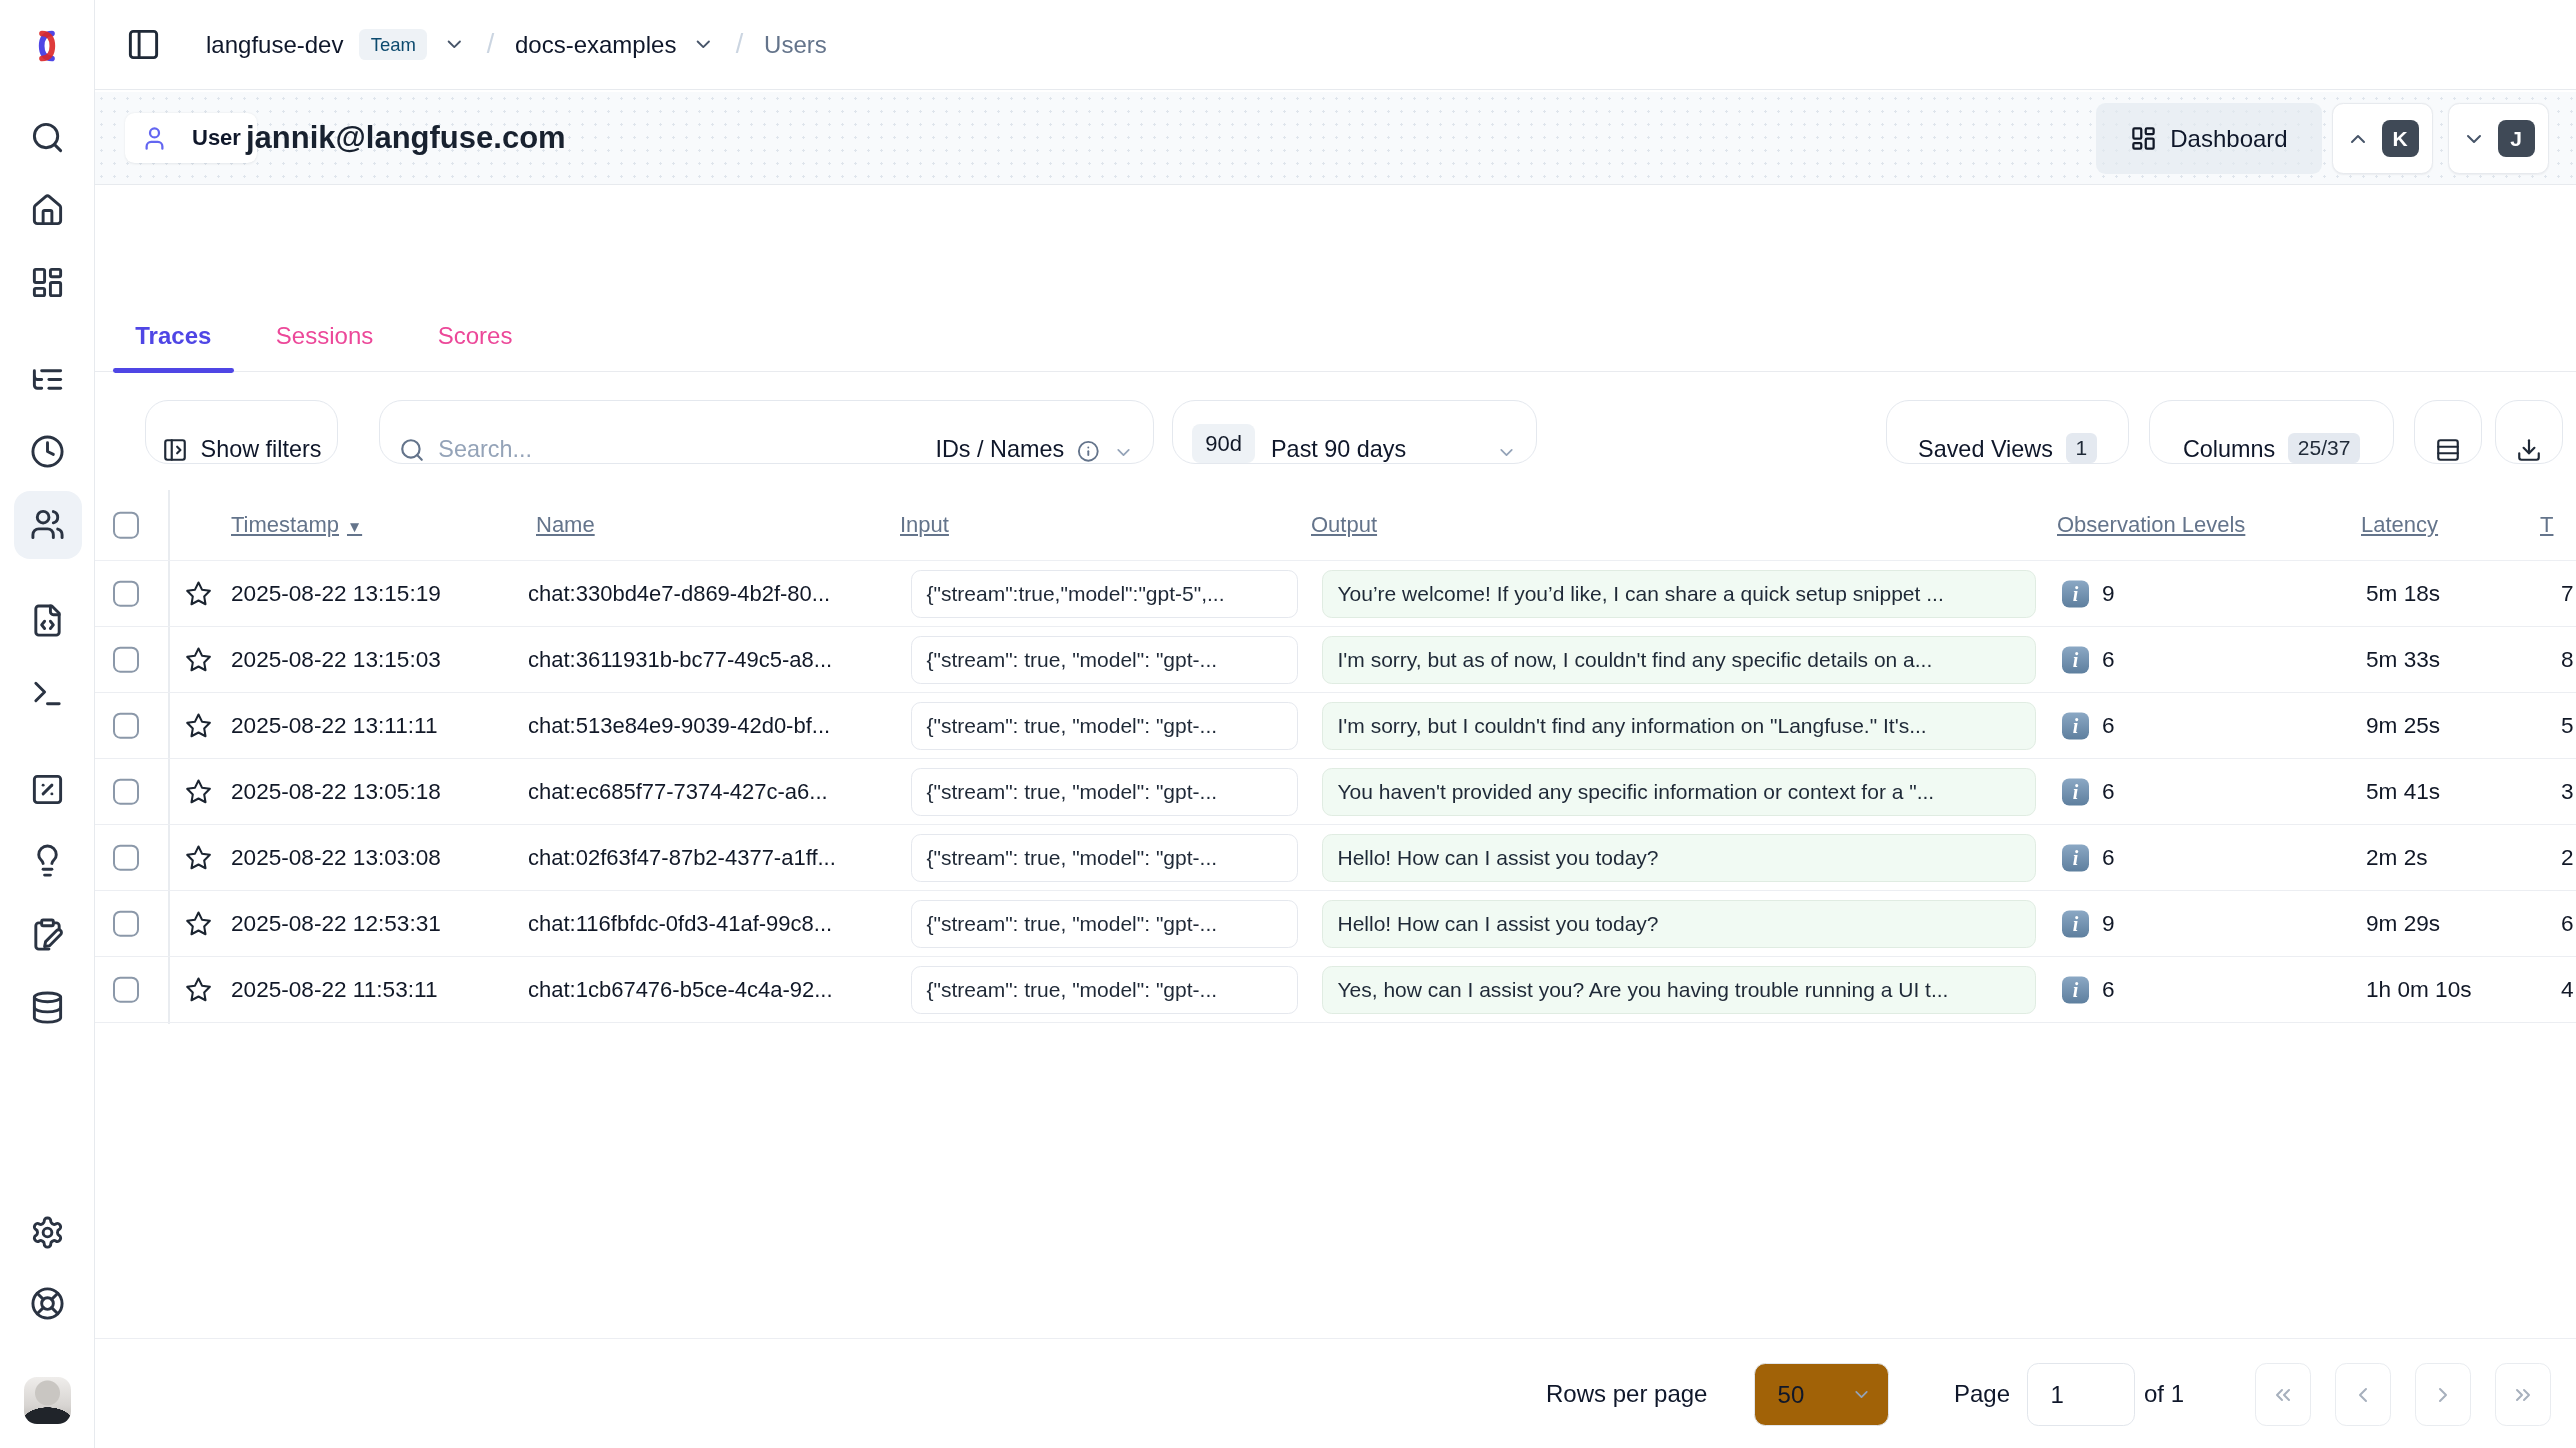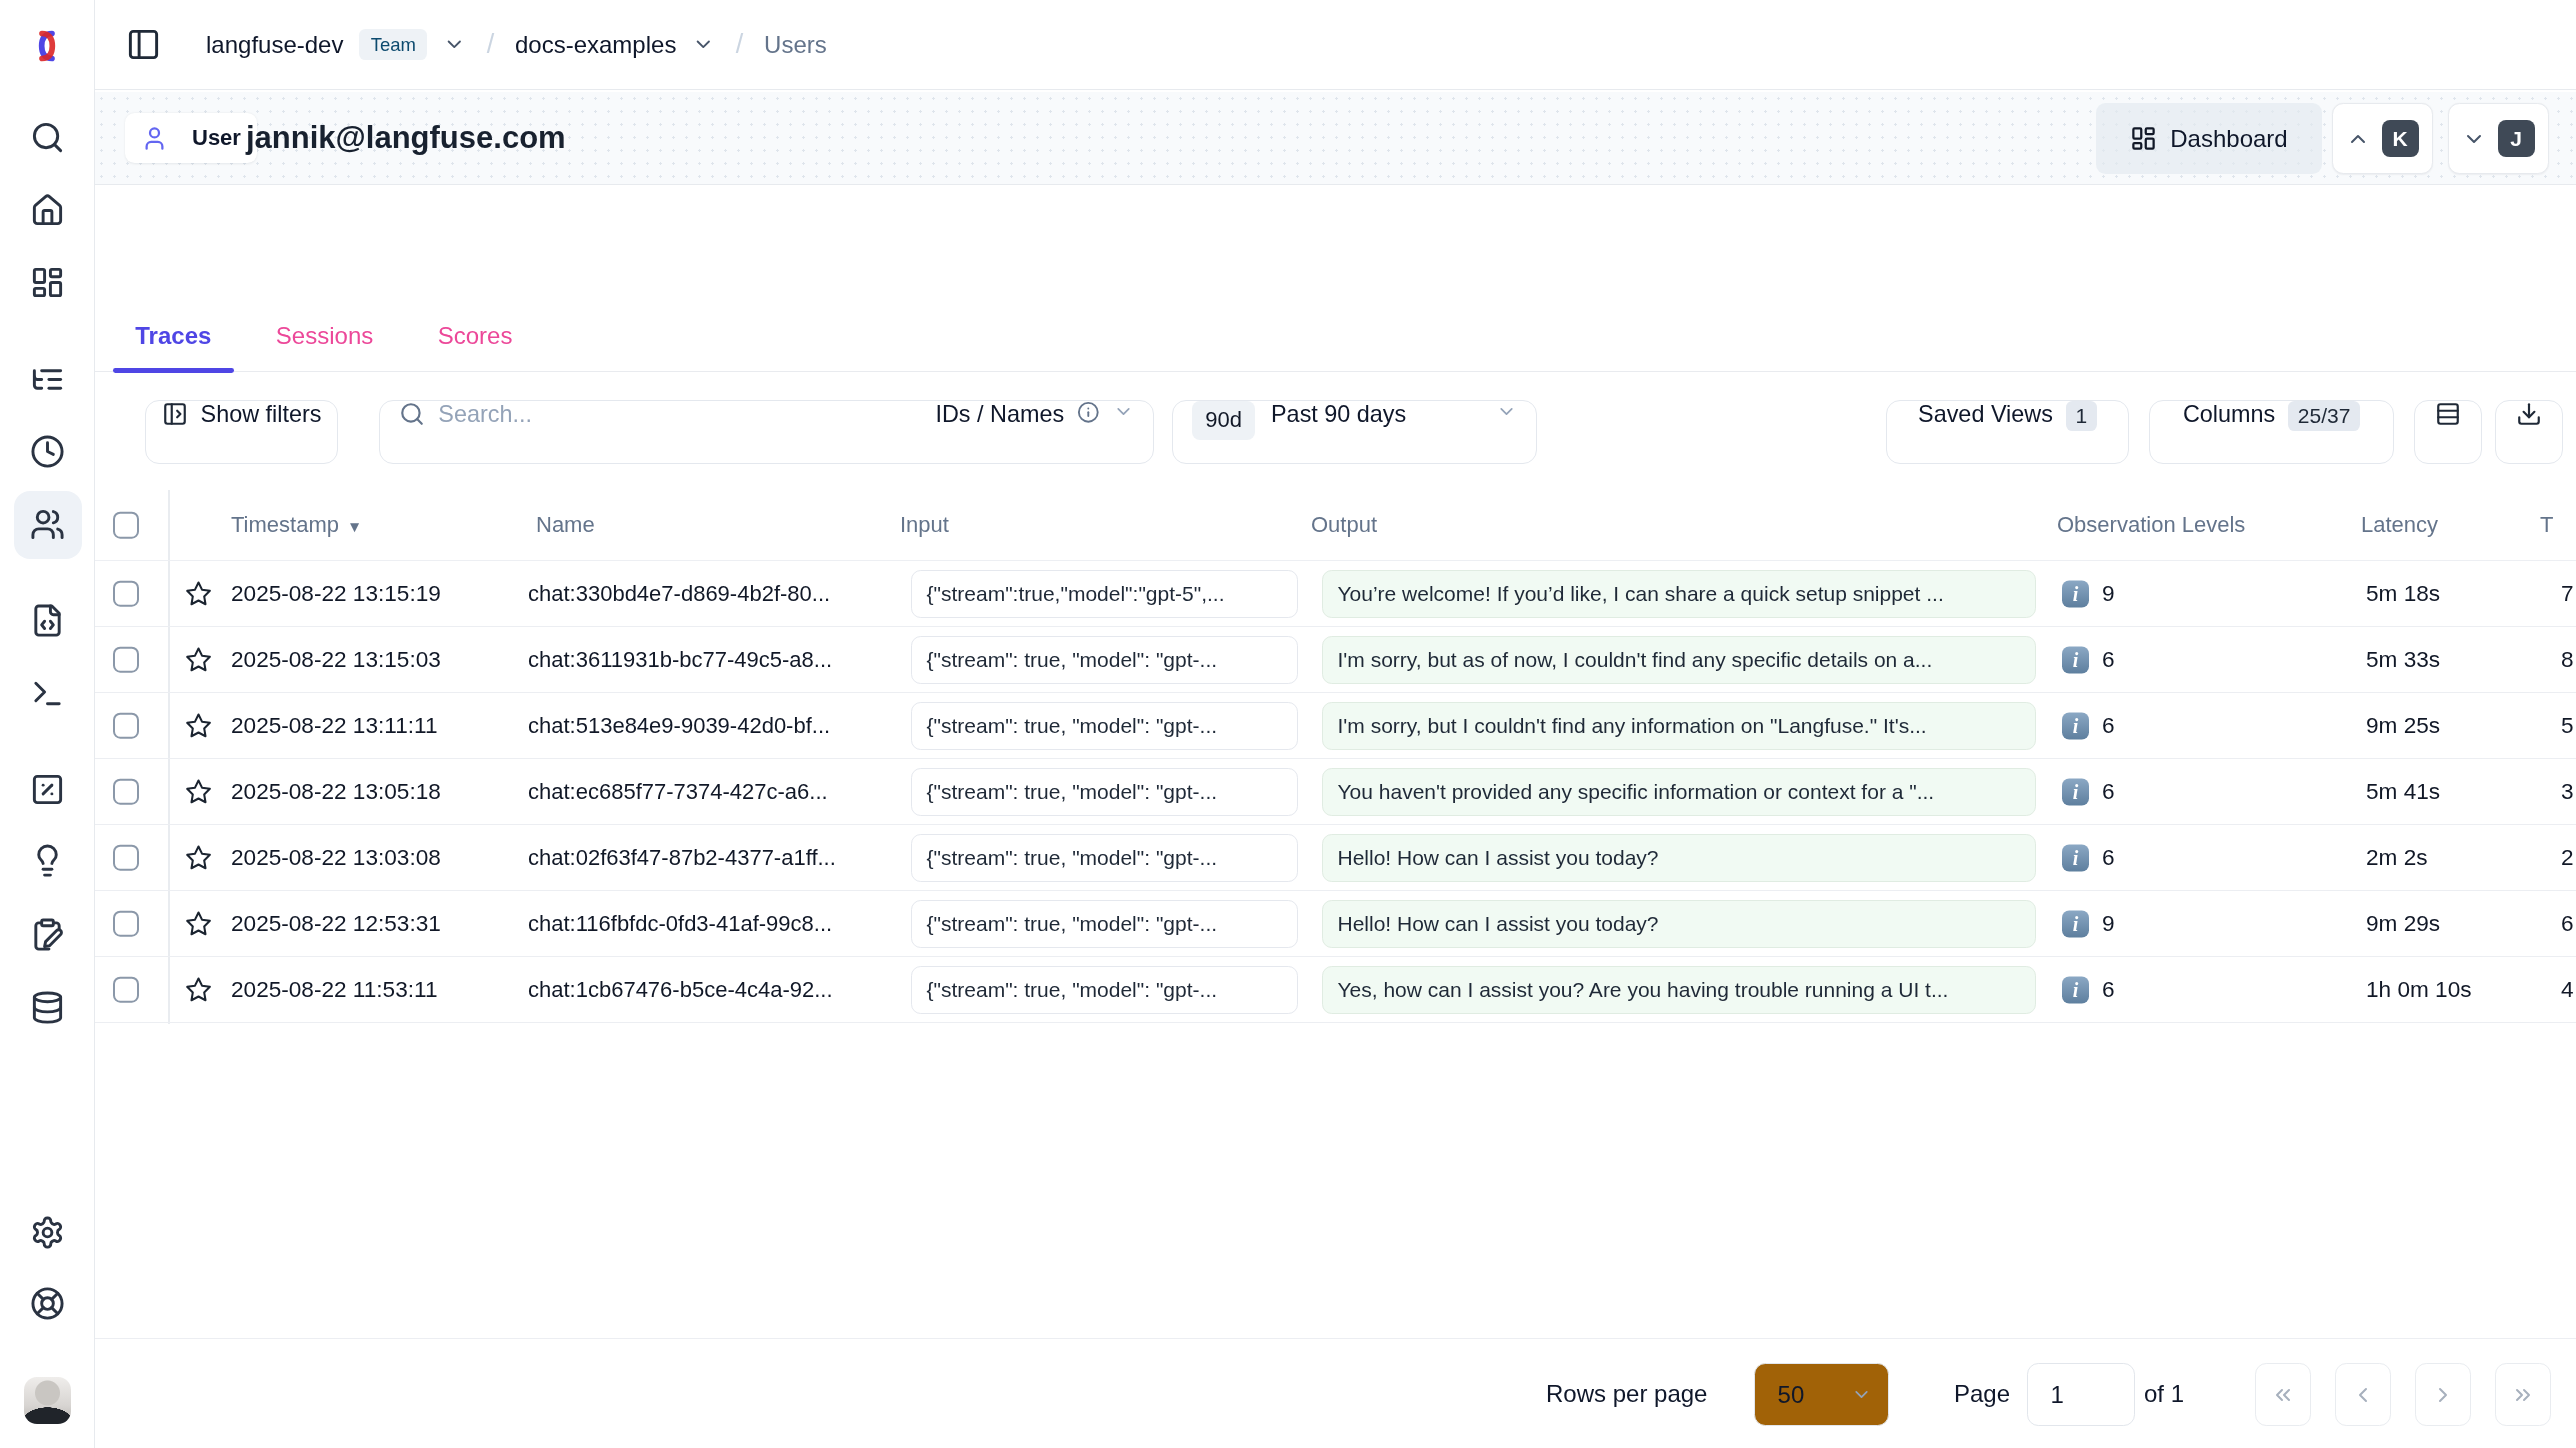--- a/index.html
+++ b/index.html
@@ -57,36 +57,36 @@
   .stats { position:absolute; left:0; top:187px; width:100%; height:97px; display:flex; align-items:center; padding-left:58px; gap:62px; }
   .stat { font-size:22.6px; font-weight:500; color:#0b1322; white-space:nowrap; }
 
   
   .tabsrow { position:absolute; left:0; top:300px; width:100%; height:72px; border-bottom:1.6px solid #e9ebef; display:flex; padding-left:17.7px; gap:19.3px; }
   .tab { display:flex; align-items:center; padding:0 22.6px; font-size:24px; font-weight:400; color:#ec4899; position:relative; cursor:pointer; }
   .tab.active { color:#4f46e5; font-weight:600; }
   .tab.active::after { content:""; position:absolute; left:0; right:0; bottom:-1.6px; height:4.8px; background:#4f46e5; border-radius:2.4px; }
 
   
-  .tbtn { position:absolute; top:400px; height:64px; background:#fff; border:1.6px solid #e4e8ee; border-radius:14px;
-    display:flex; align-items:flex-start; font-size:23.4px; font-weight:500; color:#0f172a; cursor:pointer; }
+  .tbtn { position:absolute; top:400px; height:64px; background:#fff; border:1.6px solid #e4e8ee; border-radius:23px;
+    display:flex; align-items:flex-end; font-size:23.4px; font-weight:500; color:#0f172a; cursor:pointer; }
   .tico { color:#1f2937; }
   .cbadge { background:#e4e9f0; border-radius:6.4px; padding:3.2px 9.7px; font-size:21px; font-weight:500; color:#1f2937; }
   .searchwrap { justify-content:flex-start; padding:0 19.3px; gap:13px; cursor:default; }
   .searchwrap input { border:none; outline:none; flex:1; font-size:23.4px; font-family:"Liberation Sans",sans-serif; color:#0f172a; background:transparent; }
   .searchwrap input::placeholder { color:#94a3b8; }
   .gray-ic { color:#94a3b8; }
   .slate-ic { color:#64748b; }
   .badge-90d { background:#eef2f6; border-radius:8px; padding:6.4px 13px; font-size:22px; color:#111827; }
 
   
   .tablewrap { position:absolute; left:0; top:490px; width:100%; height:849px; border-bottom:1.6px solid #eceef2; }
   .vline { position:absolute; left:73px; top:0; width:1.6px; height:534px; background:#e9ecf0; }
   .thead { position:relative; height:71px; border-bottom:1.6px solid #edeff3; }
-  .th { position:absolute; top:50%; transform:translateY(-50%); font-size:22px; font-weight:500; color:#64748b; white-space:nowrap; }
+  .th { position:absolute; top:50%; transform:translateY(-50%); font-size:22px; font-weight:500; color:#64748b; white-space:nowrap;text-decoration:underline; }
   .sortmark { font-size:15.3px; color:#64748b; margin-left:8px; }
   .cb { position:absolute; left:17.7px; top:50%; transform:translateY(-50%); width:26.6px; height:26.6px; border:2.4px solid #8b98a9; border-radius:7.2px; background:#fff; cursor:pointer; }
   .trow { position:relative; height:66px; border-bottom:1.6px solid #eceef2; }
   .star { position:absolute; left:89px; top:50%; transform:translateY(-50%); width:29px; height:29px; color:#1b2430; cursor:pointer; }
   .star svg { stroke-width:1.7; }
   .cell { position:absolute; top:50%; transform:translateY(-50%); font-size:22px; color:#111827; white-space:nowrap; }
   .ts  { left:136px; font-size:22.6px; }
   .nm  { left:433px; }
   .box { position:absolute; top:50%; transform:translateY(-50%); height:48px; border-radius:9.7px; display:flex; align-items:center;
     padding:0 14.5px; font-size:21px; color:#1f2937; white-space:nowrap; overflow:hidden; cursor:pointer; }

